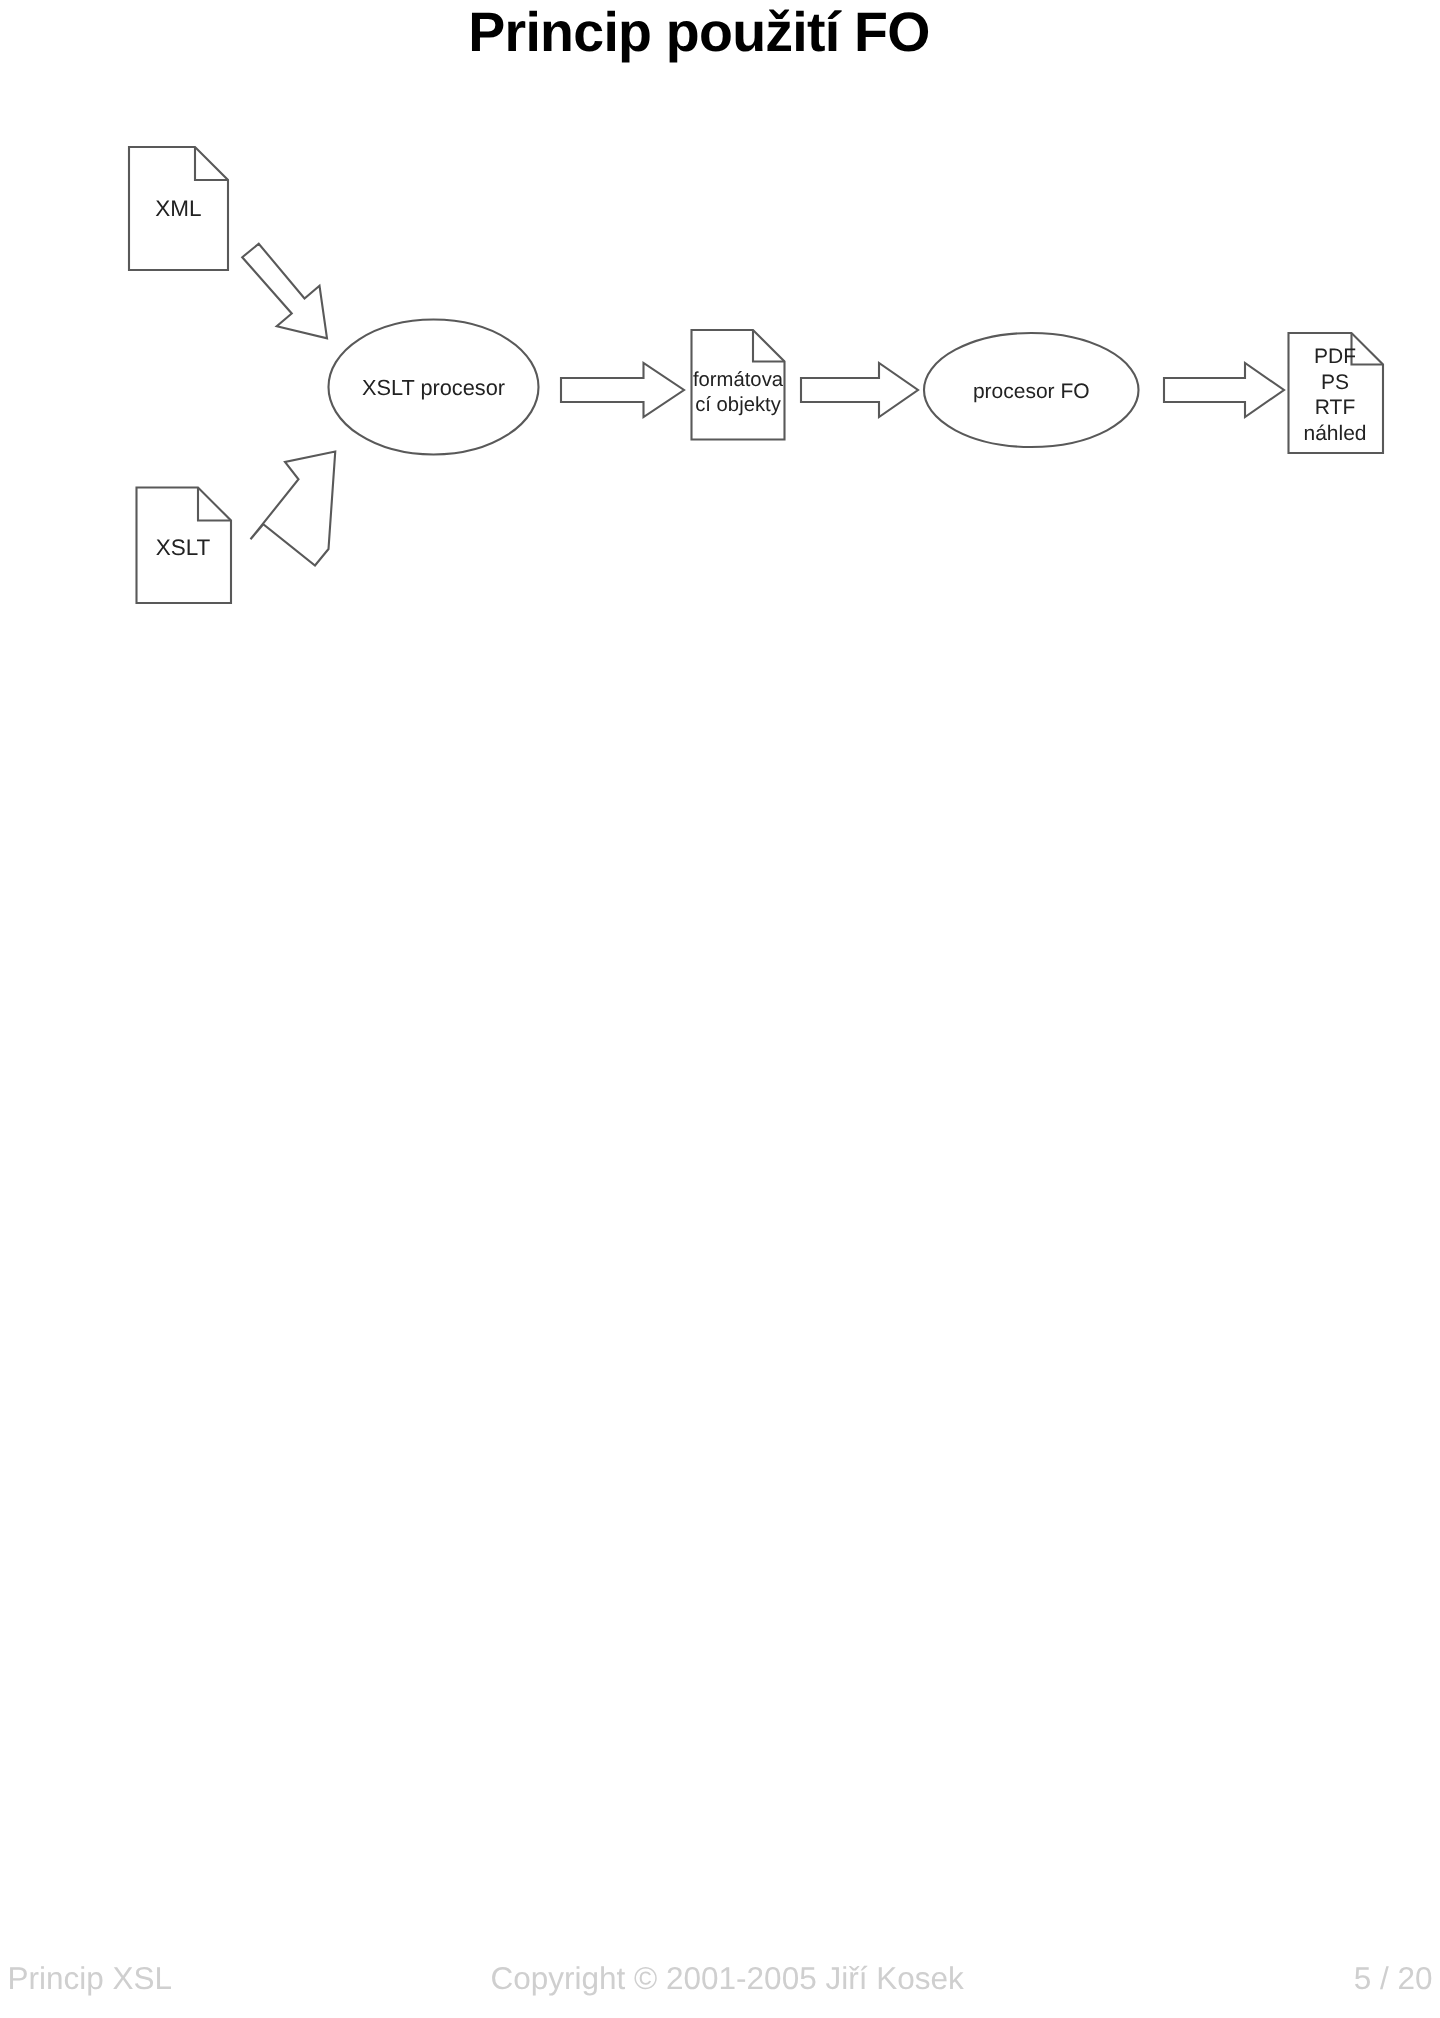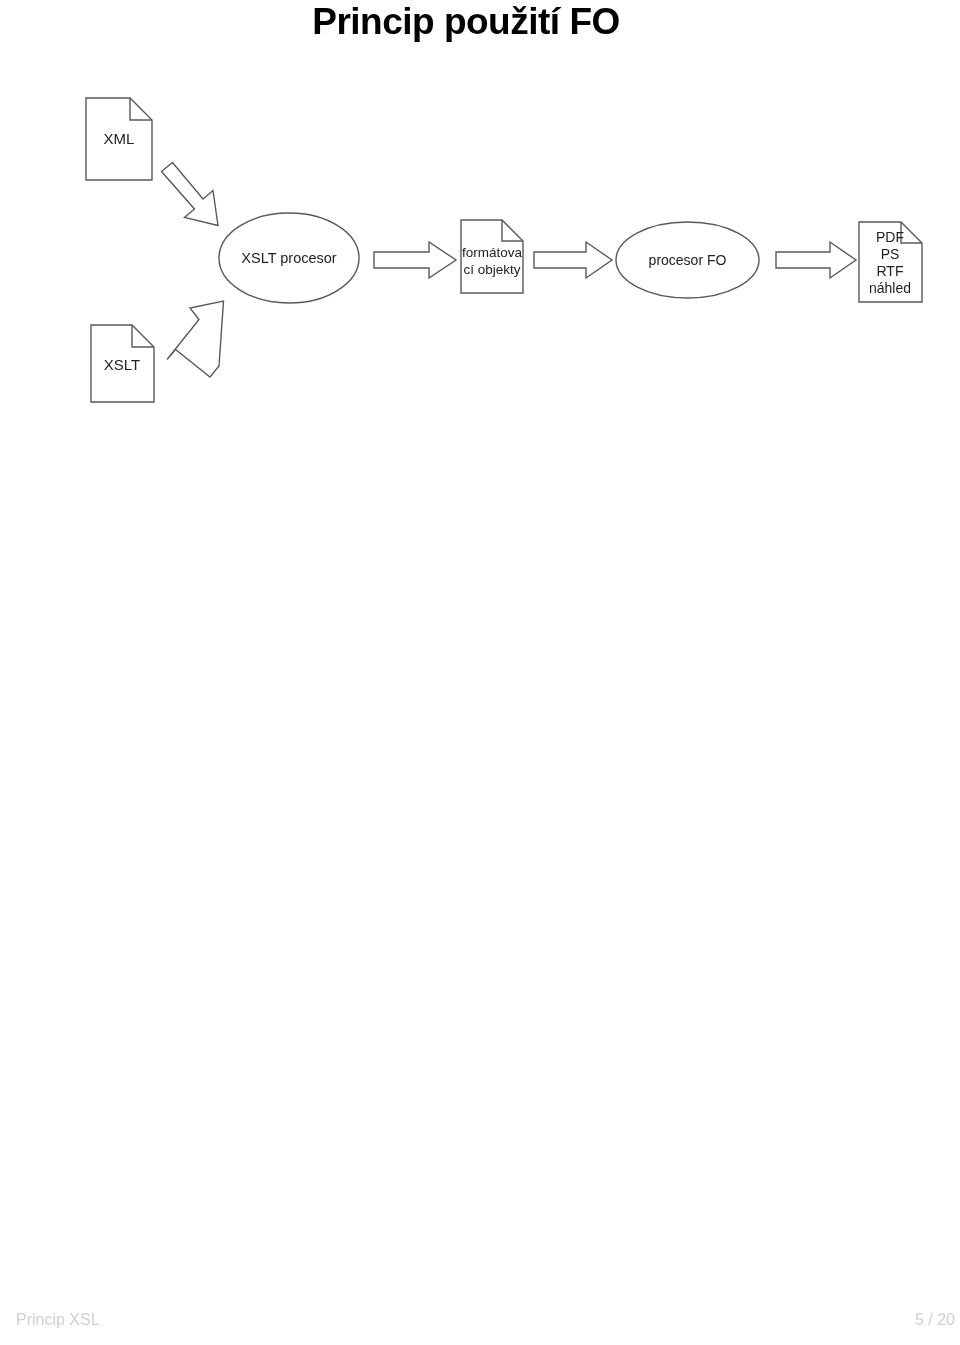--- a/index.html
+++ b/index.html
@@ -52,25 +52,24 @@
   #footer {
     position: absolute;
     left: 0;
     top: 1305px;
     width: 960px;
     height: 40px;
   }
   .footer-text {
     position: absolute;
     top: 0;
-    font-size: 16px;
+    font-size: 21px;
     line-height: 30px;
     color: #cfcfcf;
     white-space: nowrap;
-    margin-left: 11px;
   }
   #footer-left  { left: 5px; }
   #footer-mid   { left: 327px; }
   #footer-right { right: 5px; text-align: right; }
 </style>
 </head>
 <body>
 
 <div id="slide-title">Princip použití FO</div>
 
@@ -134,14 +133,15 @@
       <text class="dg-label" x="866" y="189" font-size="14" text-anchor="middle">PS</text>
       <text class="dg-label" x="866" y="206" font-size="14" text-anchor="middle">RTF</text>
       <text class="dg-label" x="866" y="223" font-size="14" text-anchor="middle">náhled</text>
     </g>
 
   </svg>
 </div>
 
 <div id="footer">
   <div class="footer-text" id="footer-left">Princip XSL</div>
+  <div class="footer-text" id="footer-mid">Copyright © 2001-2005 Jiří Kosek</div>
   <div class="footer-text" id="footer-right">5 / 20</div>
 </div>
 
 </body></html>

